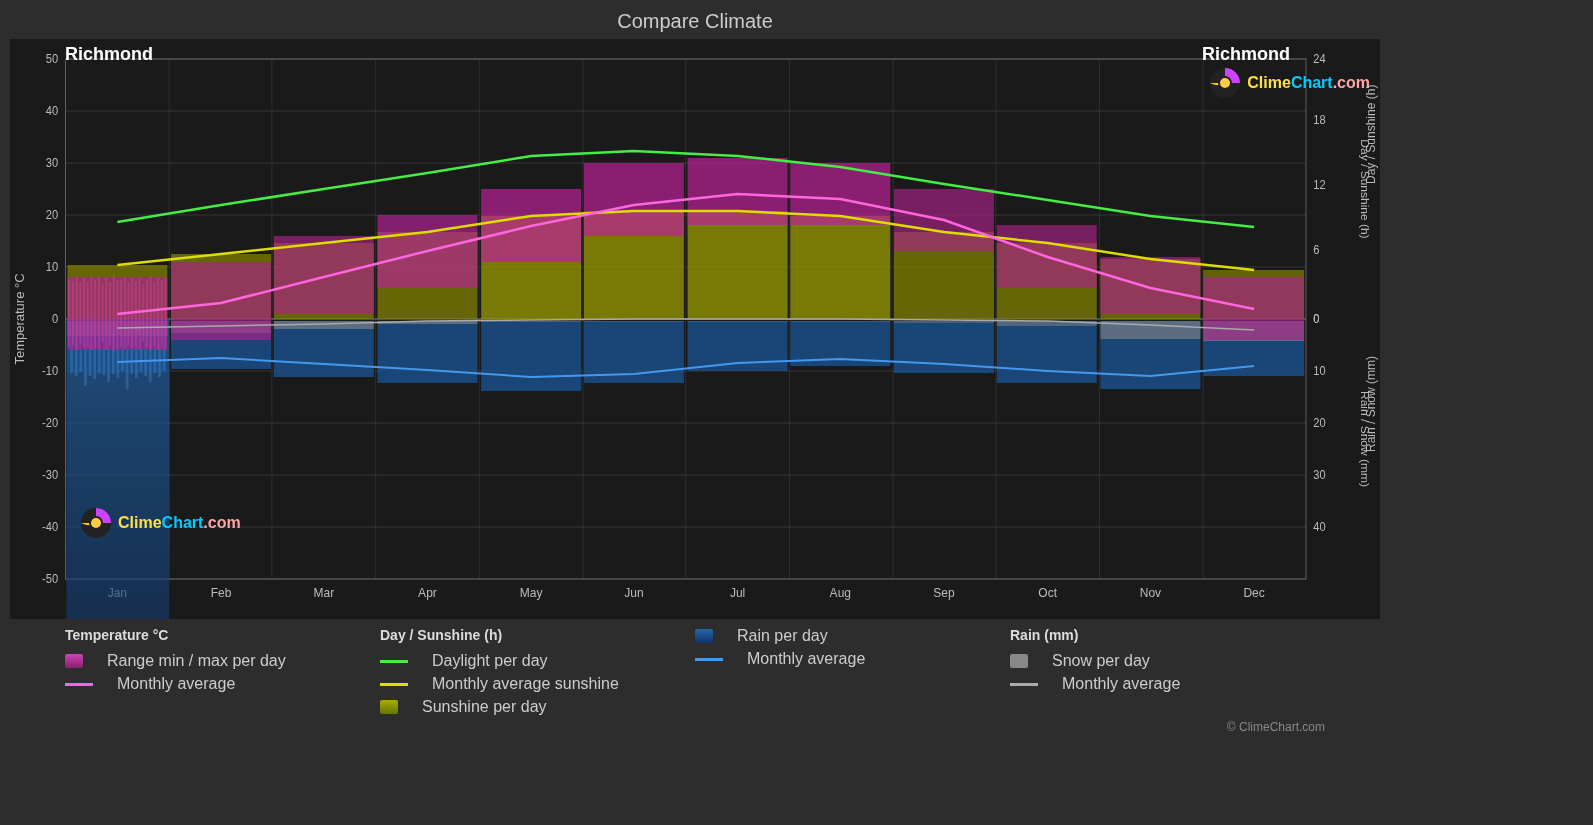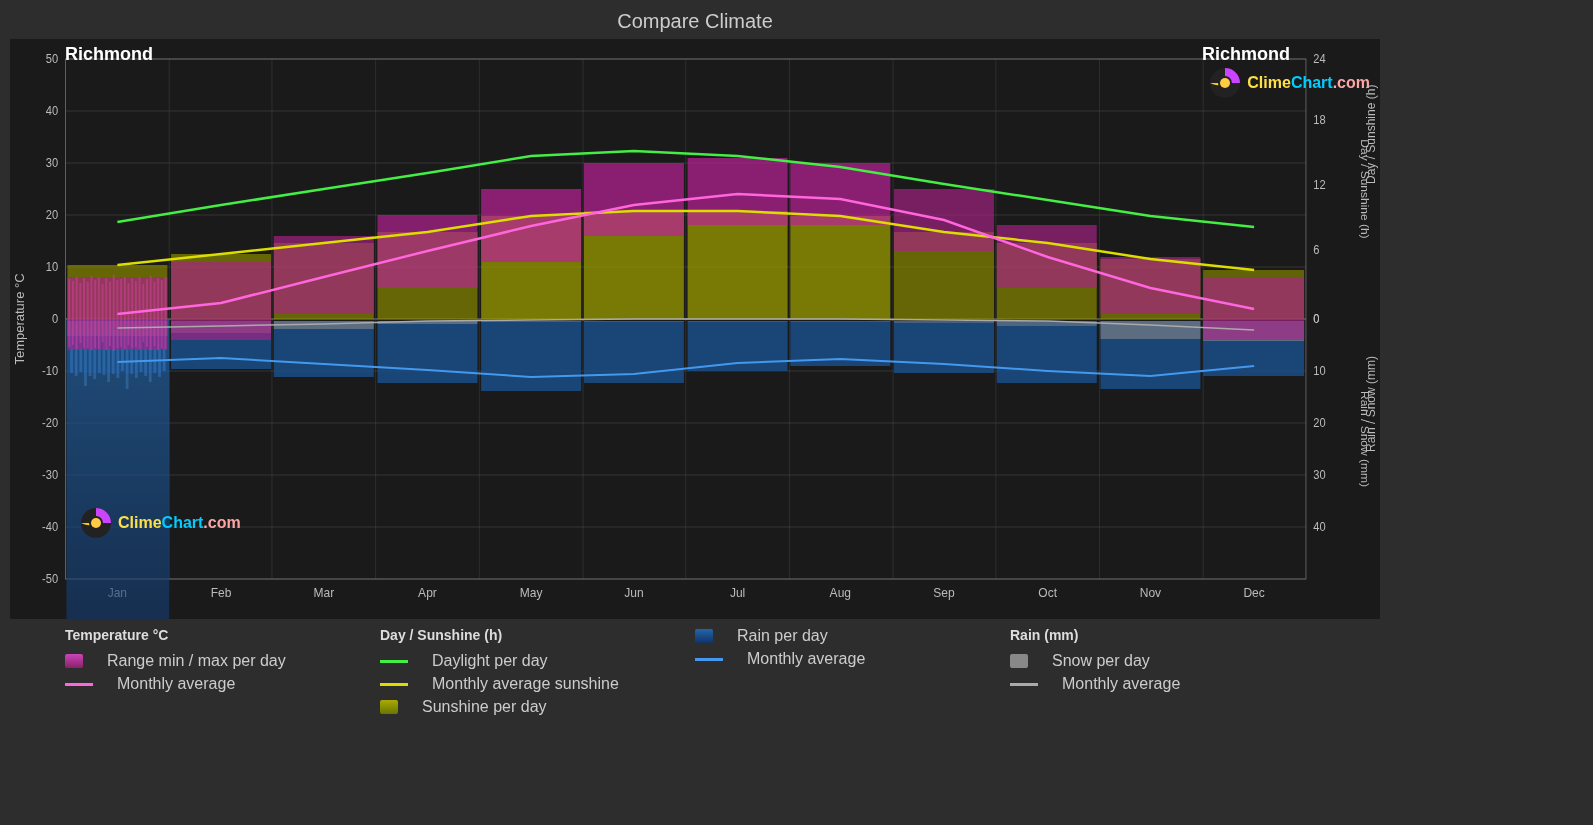--- a/index.html
+++ b/index.html
@@ -483,14 +483,15 @@
           <div class="legend-swatch" style="background: #888888;"></div>
           <span>Snow per day</span>
         </div>
         <div class="legend-item">
           <div class="legend-line" style="background: #aaaaaa;"></div>
           <span>Monthly average</span>
         </div>
       </div>
     </div>
 
+    <div class="copyright">© ClimeChart.com</div>
   </div>
 </div>
 
 </body></html>

